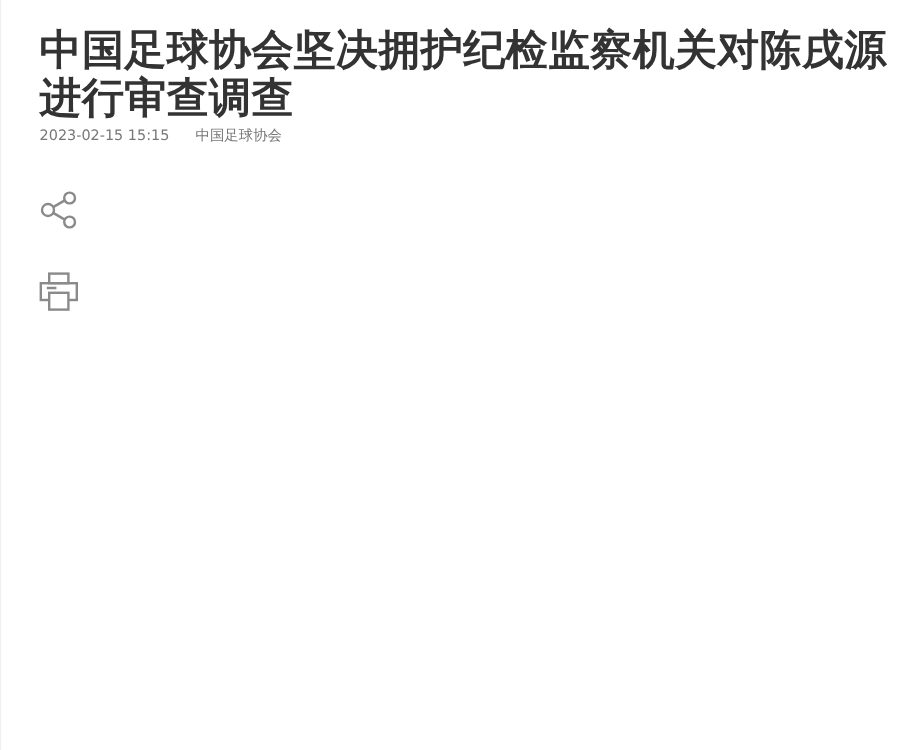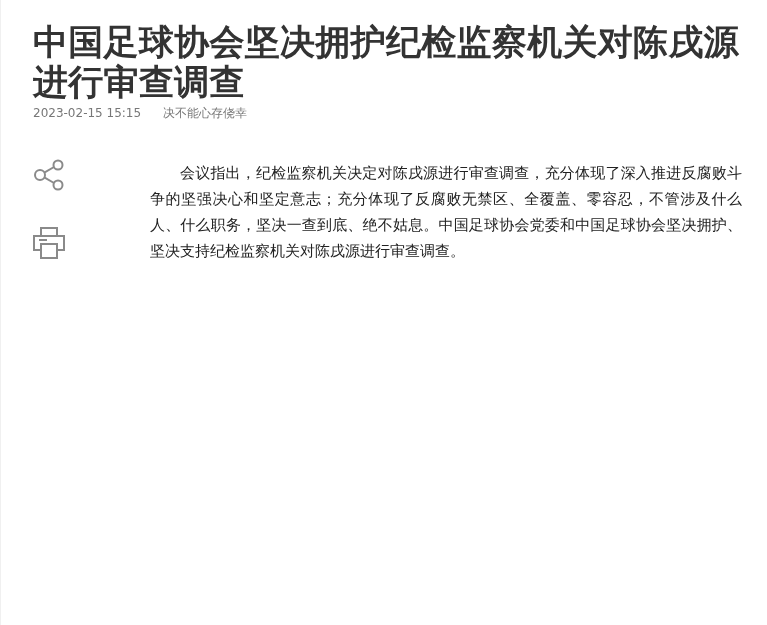--- a/index.html
+++ b/index.html
@@ -18,21 +18,21 @@
 </style>
 </head>
 <body>
 
 <div class="page-edge"></div>
 
 <h1 class="title">中国足球协会坚决拥护纪检监察机关对陈戌源进行审查调查</h1>
 
 <div class="meta">
   <span>2023-02-15 15:15</span>
-  <span>决不能心存侥幸</span>
+  <span>中国足球协会</span>
 </div>
 
 <div class="tools">
   <span class="tool">
     <svg width="34" height="34" viewBox="0 0 34 34" fill="none" stroke="#8a8a8a" stroke-width="2">
       <circle cx="8" cy="17" r="5"></circle>
       <circle cx="26" cy="7" r="4.5"></circle>
       <circle cx="26" cy="27" r="4.5"></circle>
       <line x1="12.3" y1="14.6" x2="22" y2="9"></line>
       <line x1="12.3" y1="19.4" x2="22" y2="25"></line>
@@ -42,14 +42,13 @@
     <svg width="34" height="34" viewBox="0 0 34 34" fill="none" stroke="#8a8a8a" stroke-width="2">
       <rect x="9" y="2" width="16" height="8"></rect>
       <rect x="2" y="10" width="30" height="14"></rect>
       <rect x="9" y="18" width="16" height="14" fill="#fff"></rect>
       <line x1="7" y1="14" x2="15" y2="14"></line>
     </svg>
   </span>
 </div>
 
 <div class="content">
-  <p>会议指出，纪检监察机关决定对陈戌源进行审查调查，充分体现了深入推进反腐败斗争的坚强决心和坚定意志；充分体现了反腐败无禁区、全覆盖、零容忍，不管涉及什么人、什么职务，坚决一查到底、绝不姑息。中国足球协会党委和中国足球协会坚决拥护、坚决支持纪检监察机关对陈戌源进行审查调查。</p>
 </div>
 
 </body></html>

